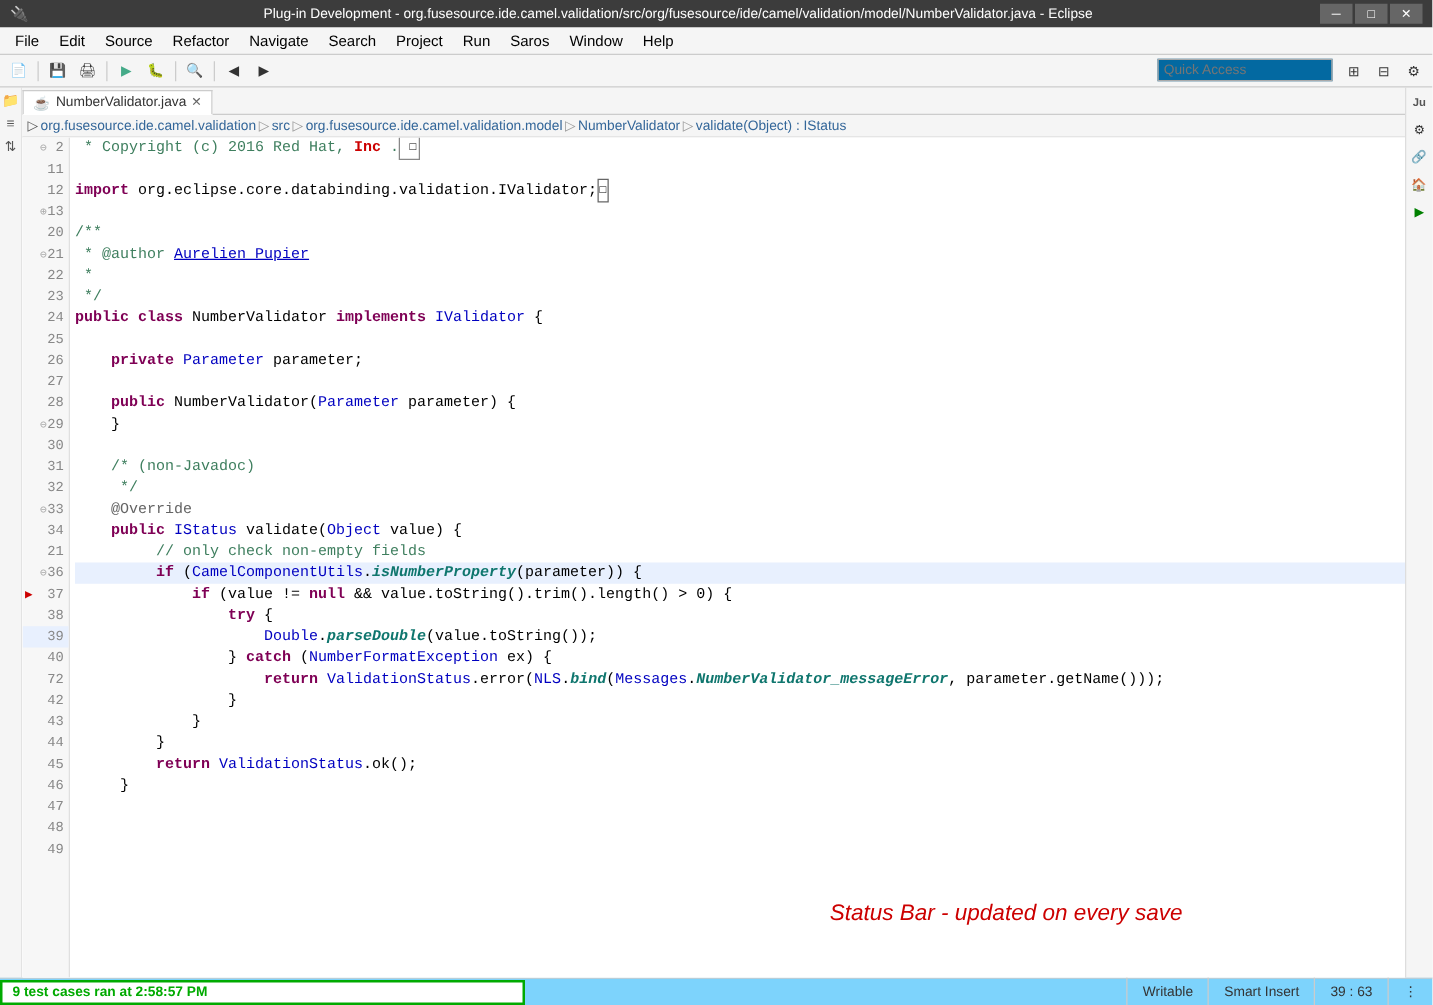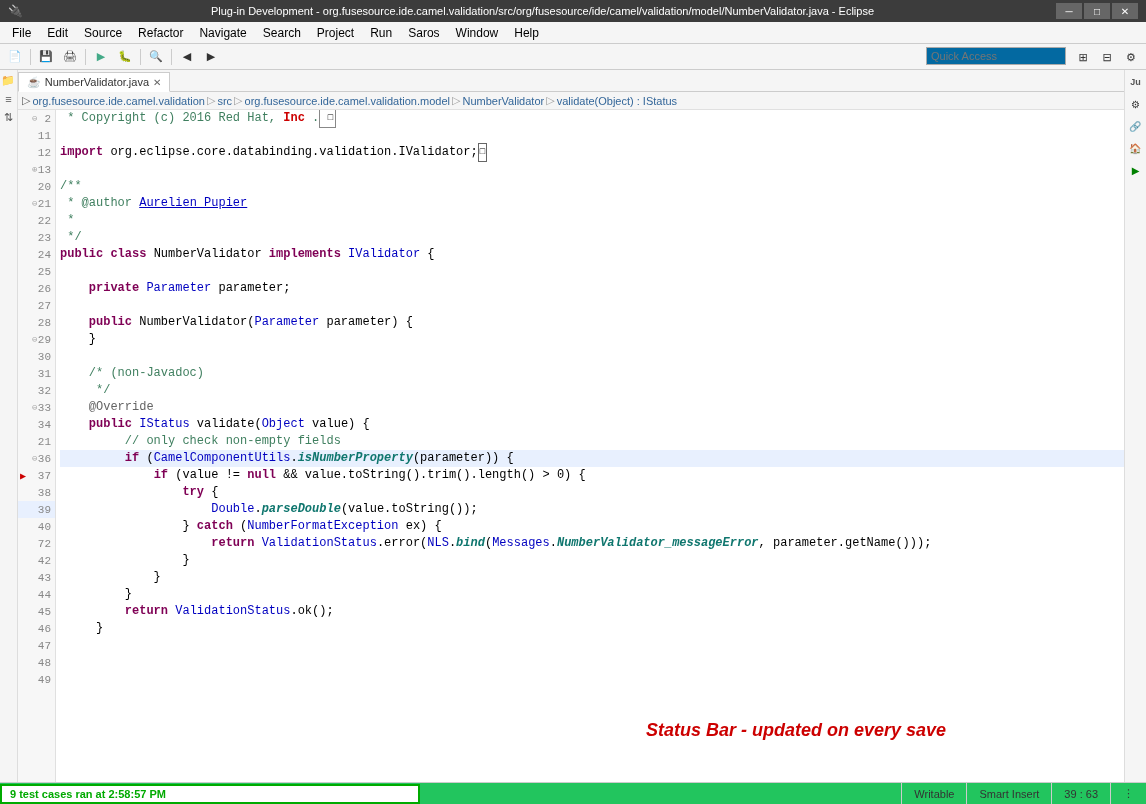--- a/index.html
+++ b/index.html
@@ -216,21 +216,21 @@
       display: flex;
       flex-direction: column;
       align-items: center;
       padding-top: 2px;
       gap: 2px;
     }
 
     
     #status-bar {
       height: 22px;
-      background: #22c55e;
+      background: #7dd3fc;
       border-top: 1px solid #ccc;
       display: flex;
       align-items: center;
       font-size: 11px;
     }
     #status-tests {
       height: 20px;
       border: 2px solid #00aa00;
       background: #ffffff;
       padding: 0 8px;
@@ -255,21 +255,21 @@
       color: #333;
     }
 
     
     #status-annotation {
       position: absolute;
       right: 200px;
       top: 720px;
       color: #cc0000;
       font-size: 18px;
-      font-weight: bold;
+      font-weight: normal;
       font-style: italic;
       pointer-events: none;
     }
   </style>
 </head>
 <body>
 
 <div id="title-bar">
   <span class="title-icon">🔌</span>
   <span class="title-text">Plug-in Development - org.fusesource.ide.camel.validation/src/org/fusesource/ide/camel/validation/model/NumberValidator.java - Eclipse</span>

